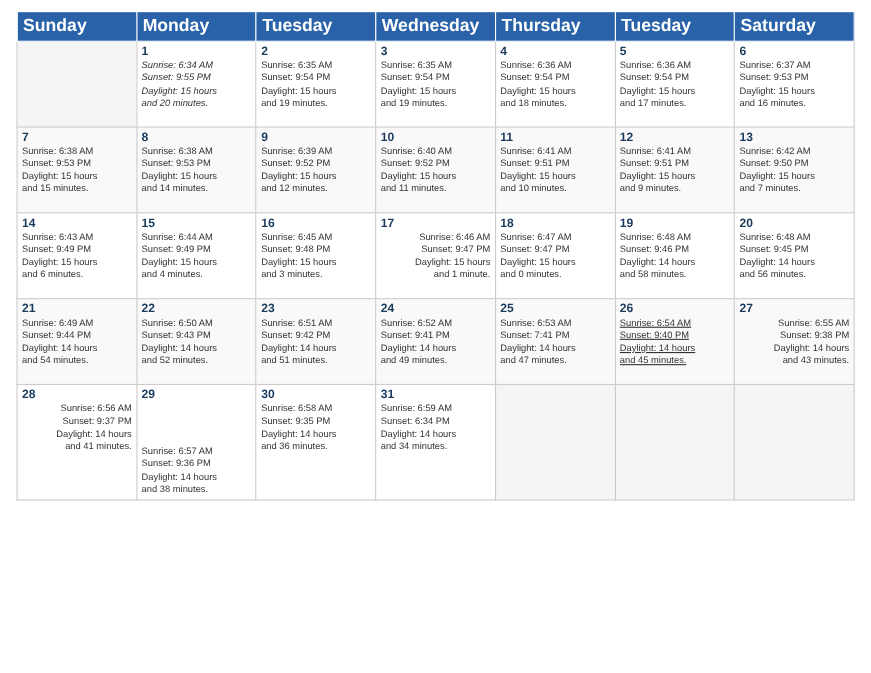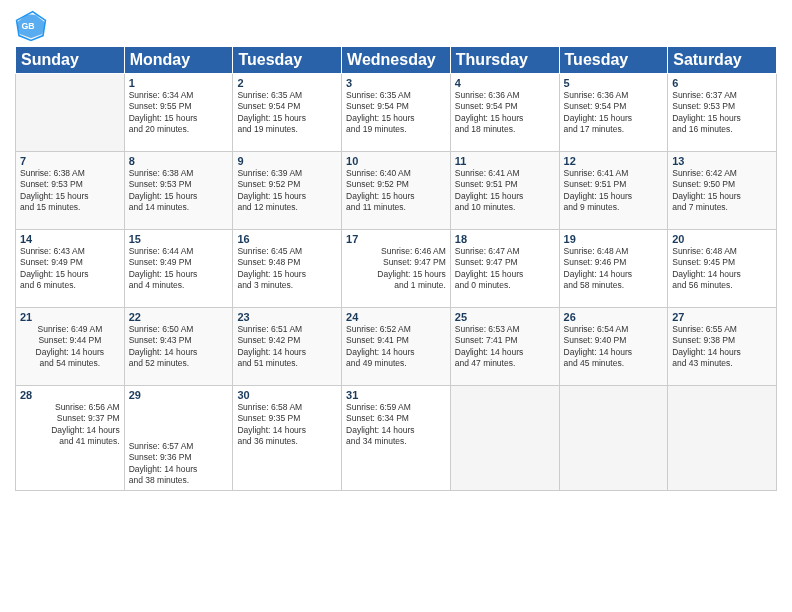--- a/index.html
+++ b/index.html
@@ -83,61 +83,39 @@
       color: #333;
     }
     .empty {
       background: #f5f5f5 !important;
     }
   </style>
 </head>
 <body>
 
 <div class="page">
-  <div class="header">
-    <div class="logo">
-      <svg class="logo-icon" viewBox="0 0 40 40">
-        <polygon points="20,4 36,14 36,30 20,36 4,30 4,14" fill="#1a3a5c" opacity="0.15"></polygon>
-        <polygon points="22,2 38,13 35,32 20,38 5,32 2,13" fill="none" stroke="#2196F3" stroke-width="2"></polygon>
-        <polygon points="26,6 38,16 34,30 20,35 6,30 2,16 14,6" fill="#2196F3" opacity="0.7"></polygon>
-        <text x="8" y="24" font-size="11" font-weight="bold" fill="#fff" font-family="Arial">GB</text>
-      </svg>
-      <div>
-        <div style="font-size:17px;font-weight:bold;color:#1a3a5c;line-height:1.1;">
-          <span></span>
-        </div>
-        <div style="font-size:17px;font-weight:bold;color:#2196F3;line-height:1.1;">
-          <span></span>
-        </div>
-      </div>
-    </div>
-    <div class="title-block">
-      <div class="month-title"></div>
-      <div class="location"></div>
-    </div>
-  </div>
 
   <table>
     <thead>
       <tr>
       <th>Sunday</th>
           <th>Monday</th>
           <th>Tuesday</th>
           <th>Wednesday</th>
           <th>Thursday</th>
           <th>Tuesday</th>
           <th>Saturday</th>
         </tr>
     </thead>
     <tbody id="calendar-body">
     <tr>
           <td class="empty"></td>
           <td>
             <span class="day-num">1</span>
-            <div class="day-info" style="white-space: pre-line;">Sunrise: 6:34 AM
+            <div class="day-info" style="white-space: pre-line; font-style: italic;">Sunrise: 6:34 AM
 Sunset: 9:55 PM
 Daylight: 15 hours
 and 20 minutes.</div>
           </td>
           <td>
             <span class="day-num">2</span>
             <div class="day-info" style="white-space: pre-line;">Sunrise: 6:35 AM
 Sunset: 9:54 PM
 Daylight: 15 hours
 and 19 minutes.</div>
@@ -269,21 +247,21 @@
             <span class="day-num">20</span>
             <div class="day-info" style="white-space: pre-line;">Sunrise: 6:48 AM
 Sunset: 9:45 PM
 Daylight: 14 hours
 and 56 minutes.</div>
           </td>
         </tr>
         <tr>
           <td>
             <span class="day-num">21</span>
-            <div class="day-info" style="white-space: pre-line; text-align: center;">Sunrise: 6:49 AM
+            <div class="day-info" style="white-space: pre-line;">Sunrise: 6:49 AM
 Sunset: 9:44 PM
 Daylight: 14 hours
 and 54 minutes.</div>
           </td>
           <td>
             <span class="day-num">22</span>
             <div class="day-info" style="white-space: pre-line;">Sunrise: 6:50 AM
 Sunset: 9:43 PM
 Daylight: 14 hours
 and 52 minutes.</div>
@@ -304,28 +282,28 @@
           </td>
           <td>
             <span class="day-num">25</span>
             <div class="day-info" style="white-space: pre-line;">Sunrise: 6:53 AM
 Sunset: 7:41 PM
 Daylight: 14 hours
 and 47 minutes.</div>
           </td>
           <td>
             <span class="day-num">26</span>
-            <div class="day-info" style="white-space: pre-line;">Sunrise: 6:54 AM
+            <div class="day-info" style="white-space: pre-line; text-decoration: underline;">Sunrise: 6:54 AM
 Sunset: 9:40 PM
 Daylight: 14 hours
 and 45 minutes.</div>
           </td>
           <td>
             <span class="day-num">27</span>
-            <div class="day-info" style="white-space: pre-line;">Sunrise: 6:55 AM
+            <div class="day-info" style="white-space: pre-line; text-align: right;">Sunrise: 6:55 AM
 Sunset: 9:38 PM
 Daylight: 14 hours
 and 43 minutes.</div>
           </td>
         </tr>
         <tr>
           <td>
             <span class="day-num">28</span>
             <div class="day-info" style="white-space: pre-line; text-align: right;">Sunrise: 6:56 AM
 Sunset: 9:37 PM

